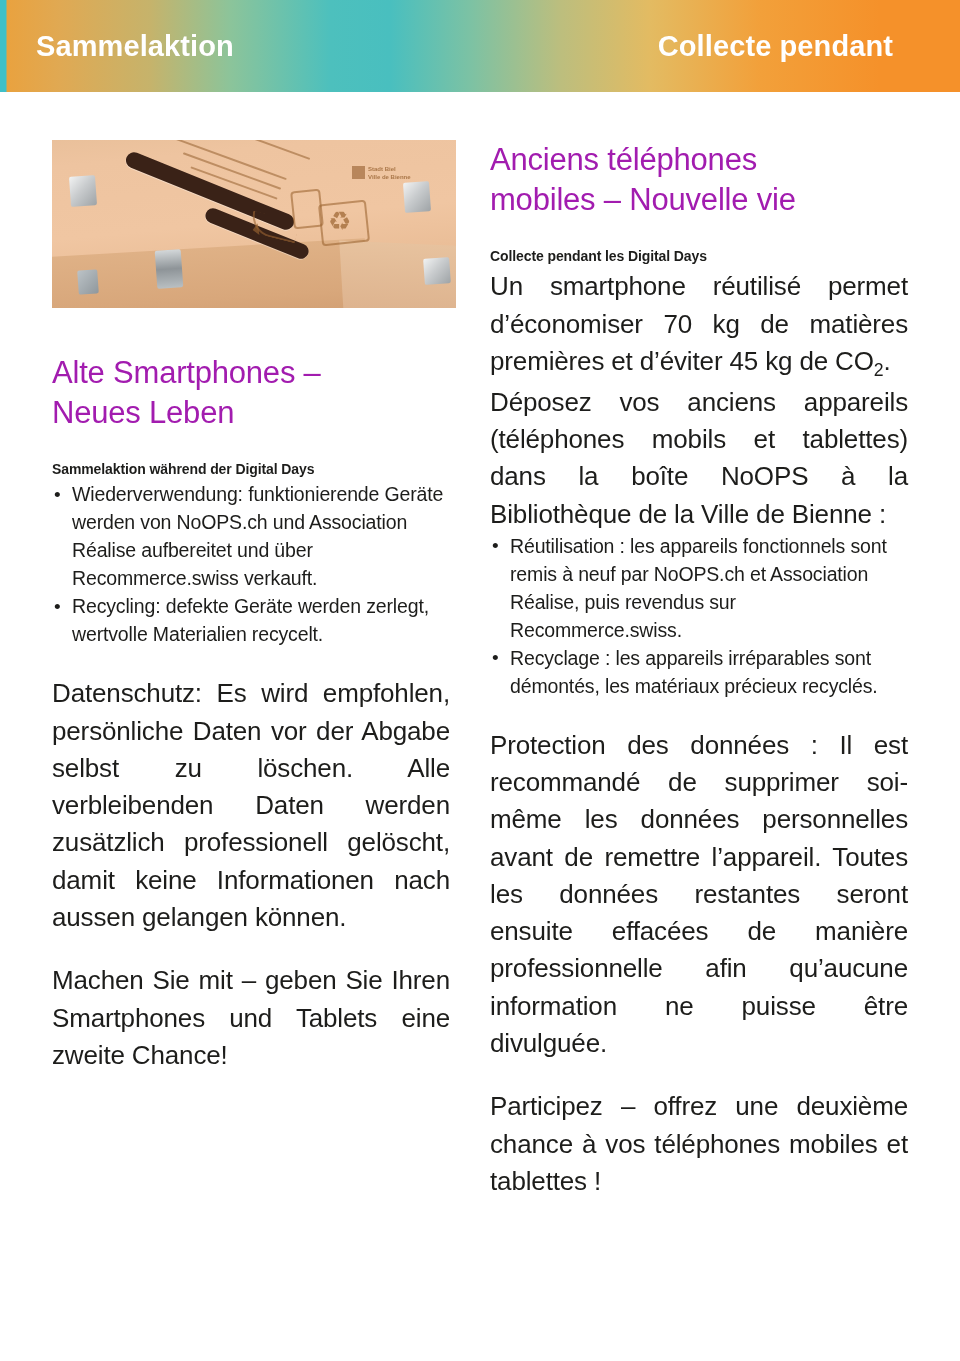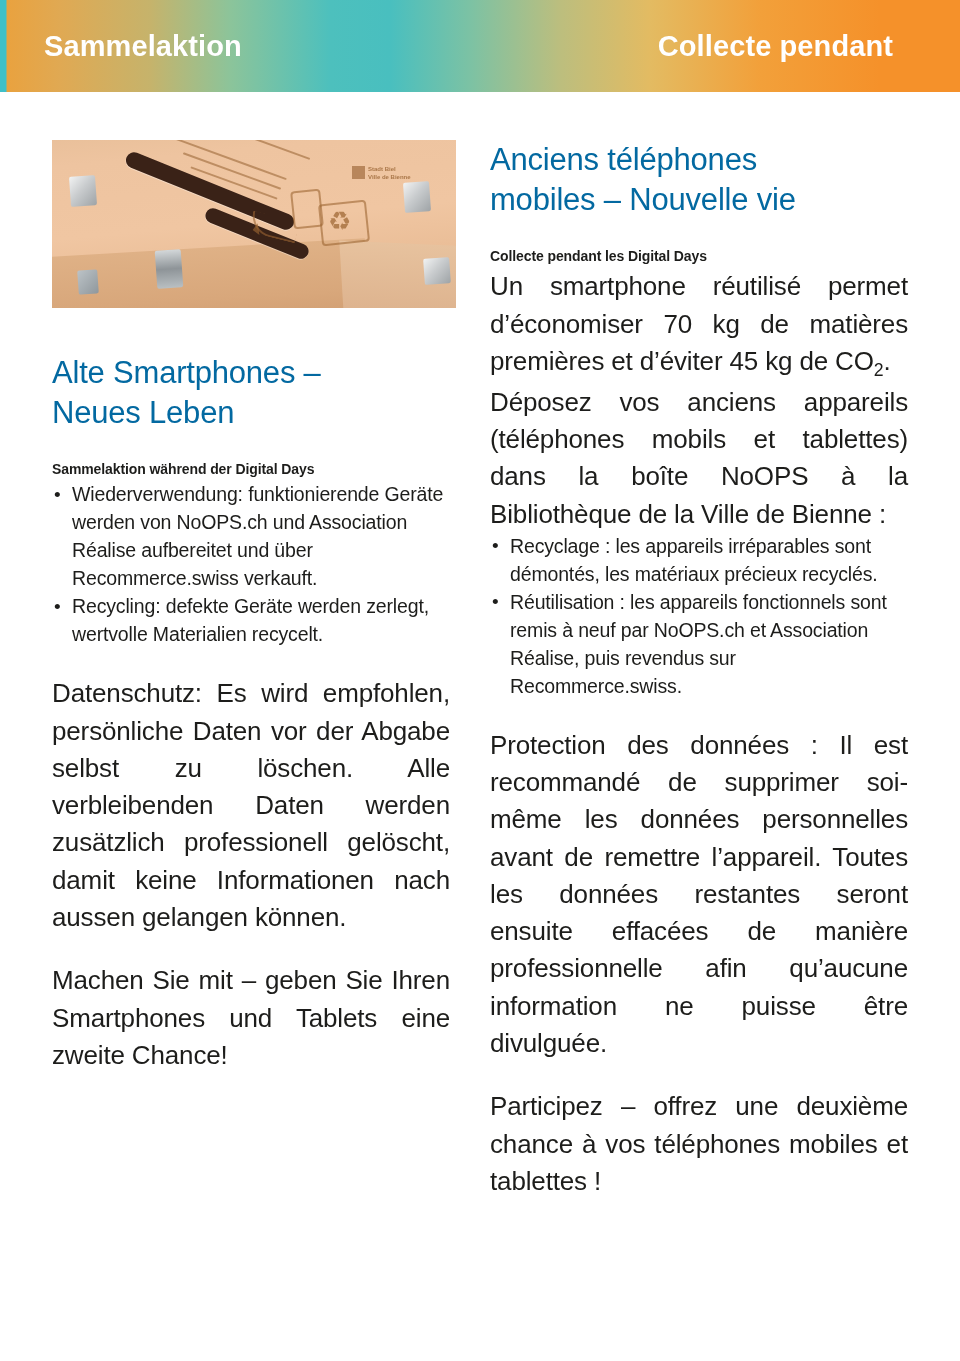--- a/index.html
+++ b/index.html
@@ -45,21 +45,21 @@
     top: 50%;
     transform: translateY(-50%);
     font-size: 29px;
     font-weight: bold;
     color: #ffffff;
     letter-spacing: 0.1px;
     white-space: nowrap;
     line-height: 1;
     text-shadow: 0 0 1px rgba(0,0,0,0.04);
   }
-  .banner-title.left  { left: 44px; }
+  .banner-title.left  { left: 36px; }
   .banner-title.right { right: 67px; }
 
   
   .content {
     position: absolute;
     top: 92px;
     left: 0;
     width: 960px;
     display: flex;
     gap: 0;
@@ -232,21 +232,21 @@
     transform: rotate(-22deg);
   }
 
   
   h1.headline {
     font-size: 31px;
     line-height: 1.30;
     font-weight: normal;
     margin: 0 0 26px 0;
     letter-spacing: -0.2px;
-    color: #0369a1;
+    color: #a21caf;
   }
   .subhead {
     font-size: 14px;
     line-height: 1.42;
     font-weight: bold;
     margin: 0 0 2px 0;
     letter-spacing: -0.1px;
   }
   p.body {
     font-size: 26px;
@@ -347,21 +347,21 @@
       <span>mobiles – Nouvelle vie</span>
     </h1>
 
     <p class="subhead">Collecte pendant les Digital Days</p>
 
     <p class="body justify"><span>Un smartphone réutilisé permet d’économiser 70 kg de matières premières et d’éviter 45 kg de CO</span><sub>2</sub><span>.</span></p>
 
     <p class="body justify">Déposez vos anciens appareils (téléphones mobils et tablettes) dans la boîte NoOPS à la Bibliothèque de la Ville de Bienne&nbsp;:</p>
 
     <ul class="bullets">
+      <li>Réutilisation : les appareils fonctionnels sont remis à neuf par NoOPS.ch et Association Réalise, puis revendus sur Recommerce.swiss.</li>
       <li>Recyclage : les appareils irréparables sont démontés, les matériaux précieux recyclés.</li>
-      <li>Réutilisation : les appareils fonctionnels sont remis à neuf par NoOPS.ch et Association Réalise, puis revendus sur Recommerce.swiss.</li>
     </ul>
 
     <p class="body justify gap">Protection des données : Il est recommandé de supprimer soi-même les données personnelles avant de remettre l’appareil. Toutes les données restantes seront ensuite effacées de manière professionnelle afin qu’aucune information ne puisse être divulguée.</p>
 
     <p class="body justify gap">Participez – offrez une deuxième chance à vos téléphones mobiles et tablettes !</p>
   </div>
 </div>
 
 </body></html>

